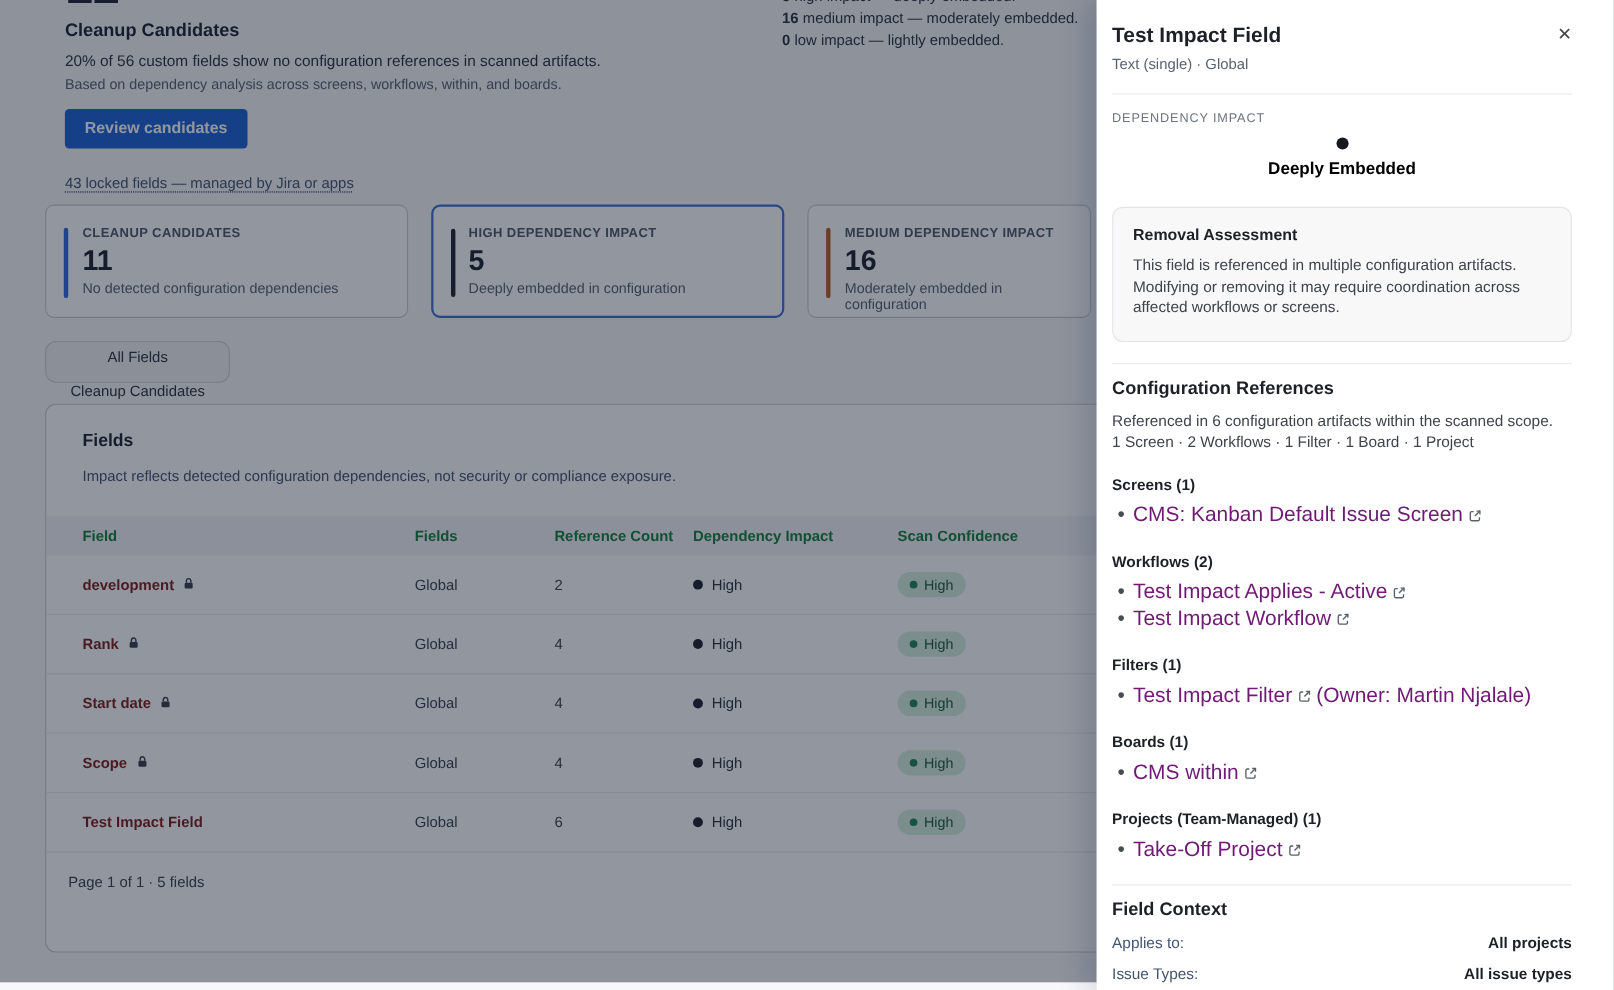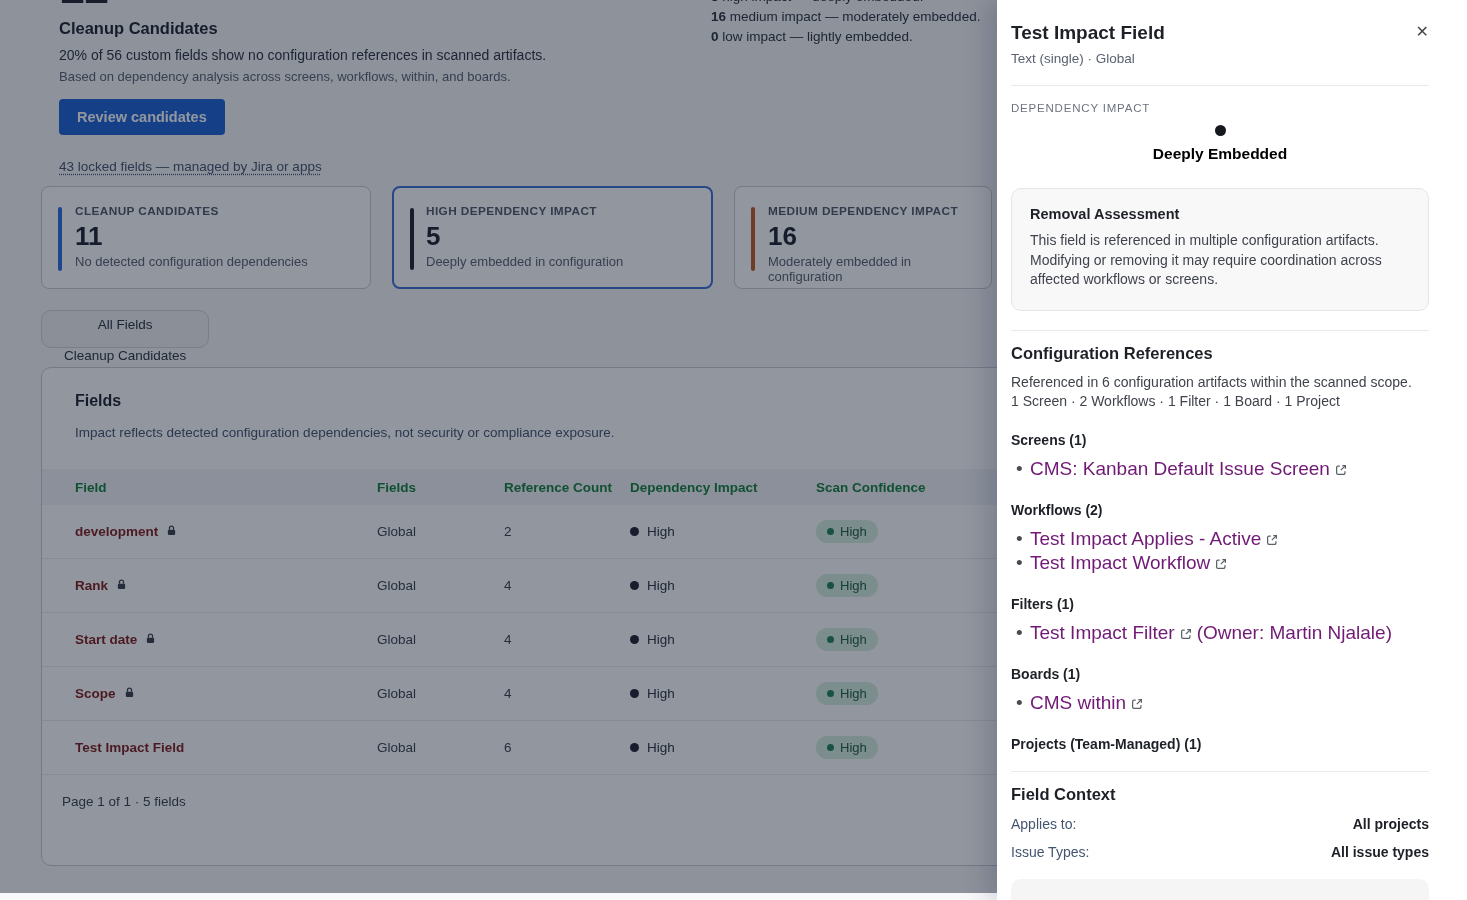--- a/index.html
+++ b/index.html
@@ -358,20 +358,27 @@
         <li><span class="li-label">CMS within</span><svg class="ext-icon" viewBox="0 0 16 16">
               <path d="M6.5 3.5H4.5A1.5 1.5 0 0 0 3 5v6.5A1.5 1.5 0 0 0 4.5 13H11a1.5 1.5 0 0 0 1.5-1.5V9.5" fill="none" stroke="currentColor" stroke-width="1.4"></path>
               <path d="M9.5 3h3.5v3.5" fill="none" stroke="currentColor" stroke-width="1.4"></path>
               <path d="M13 3 7.8 8.2" fill="none" stroke="currentColor" stroke-width="1.4"></path>
             </svg></li>
       </ul>
     </div>
 
     <div class="ref-group">
       <h4>Projects (Team-Managed) (1)</h4>
+      <ul>
+        <li><span class="li-label">Take-Off Project</span><svg class="ext-icon" viewBox="0 0 16 16">
+              <path d="M6.5 3.5H4.5A1.5 1.5 0 0 0 3 5v6.5A1.5 1.5 0 0 0 4.5 13H11a1.5 1.5 0 0 0 1.5-1.5V9.5" fill="none" stroke="currentColor" stroke-width="1.4"></path>
+              <path d="M9.5 3h3.5v3.5" fill="none" stroke="currentColor" stroke-width="1.4"></path>
+              <path d="M13 3 7.8 8.2" fill="none" stroke="currentColor" stroke-width="1.4"></path>
+            </svg></li>
+      </ul>
     </div>
   </div>
 
   <hr>
 
   <div class="ctx">
     <h3>Field Context</h3>
     <div class="ctx-row">
       <span class="lbl">Applies to:</span>
       <span class="val">All projects</span>

